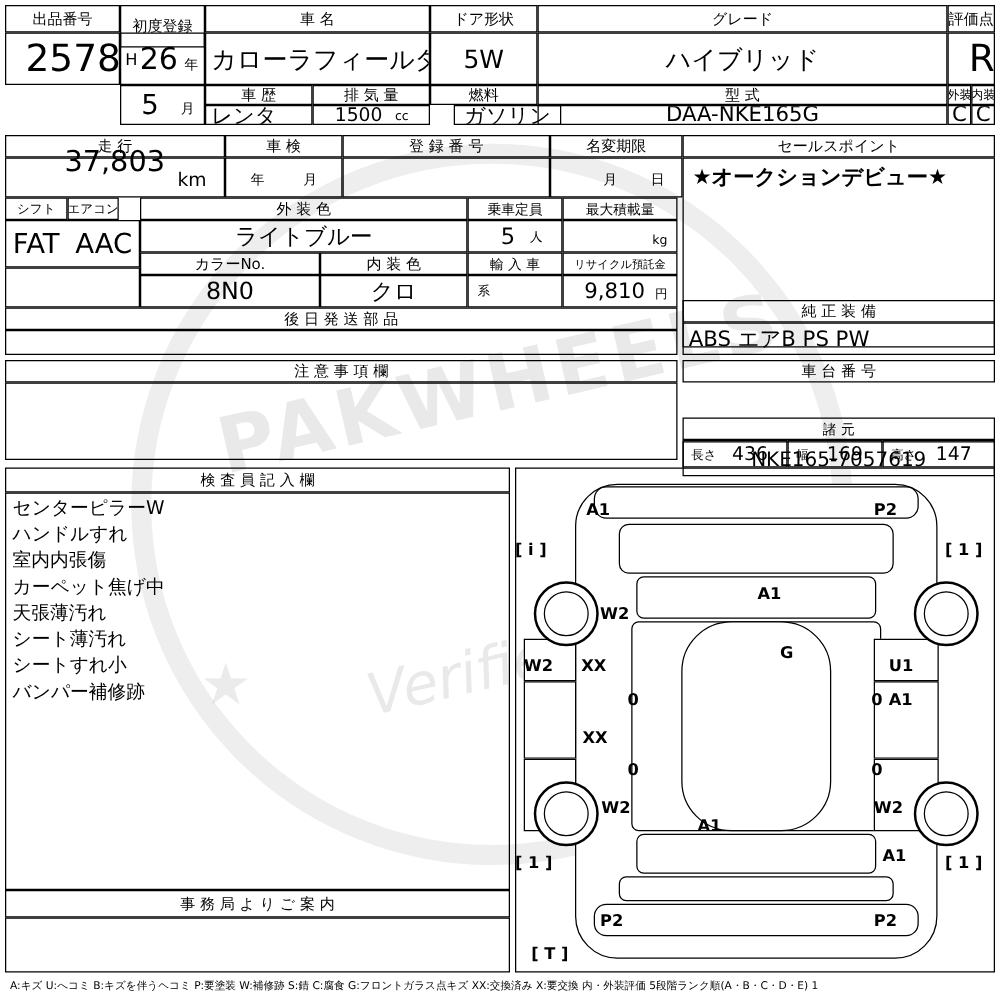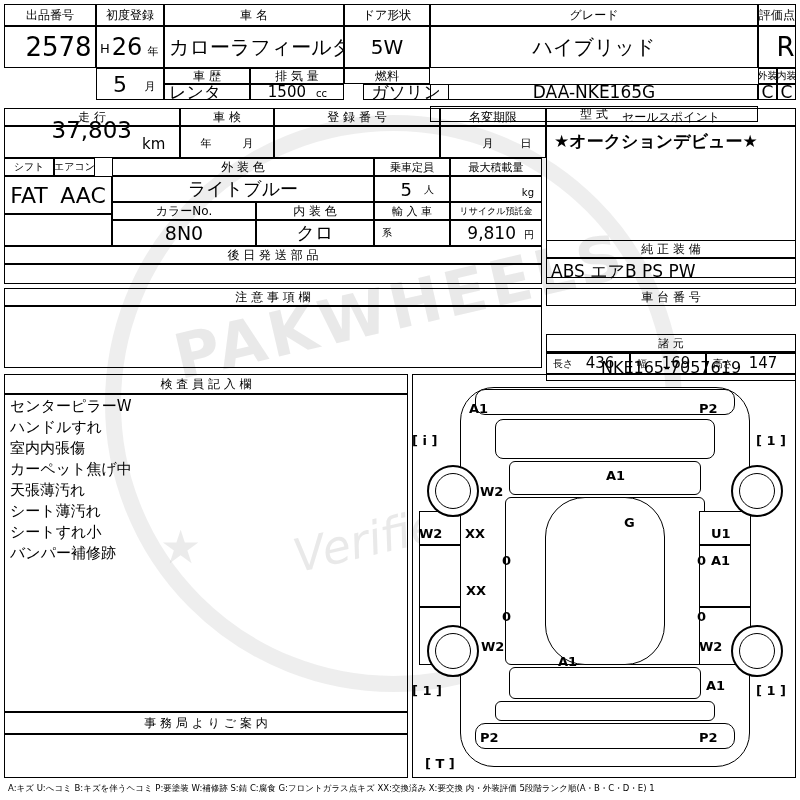--- a/index.html
+++ b/index.html
@@ -46,21 +46,21 @@
     color:rgba(120,120,120,0.15);
   }
   .layer{position:absolute;left:0;top:0;width:800px;height:800px;z-index:2;}
   .b{position:absolute;box-sizing:border-box;border:1px solid #000;}
   .cell{position:absolute;box-sizing:border-box;
     display:flex;align-items:center;justify-content:center;
     overflow:hidden;white-space:nowrap;}
   .hdr{font-size:12px;}
   .lbl{font-size:11px;}
   .val{font-size:20px;}
-  .big{font-size:26px;padding-left:17px;}
+  .big{font-size:30px;padding-left:17px;}
   .mid{font-size:17px;}
   .sm{font-size:10px;}
   .lft{justify-content:flex-start;padding-left:4px;}
   .rgt{justify-content:flex-end;padding-right:4px;}
   .noline{border:none;}
   .diagram{position:absolute;box-sizing:border-box;border:1px solid #000;}
   .dg{position:absolute;box-sizing:border-box;border:1px solid #000;background:#fff;}
   .dgt{position:absolute;font-size:13px;font-weight:bold;}
   .wheel{position:absolute;box-sizing:border-box;border:2px solid #000;border-radius:50%;background:#fff;}
   .wheel:after{content:"";position:absolute;left:6px;top:6px;right:6px;bottom:6px;border:1px solid #000;border-radius:50%;}
@@ -79,21 +79,21 @@
     <div class="pw">PAKWHEELS</div>
     <div class="star">★</div>
     <div class="vf">Verified</div>
   </div>
 
   <div class="layer">
 
     <div class="cell b hdr" style="left:4px;top:4px;width:92px;height:22px;">出品番号</div>
     <div class="cell b big" style="left:4px;top:26px;width:92px;height:42px;">2578</div>
 
-    <div class="cell b hdr" style="left:96px;top:4px;width:68px;height:22px;">初度登録</div>
+    <div class="cell b hdr" style="left:96px;top:4px;width:68px;height:34px;">初度登録</div>
     <div class="b" style="left:96px;top:26px;width:68px;height:42px;"></div>
     <div class="cell noline" style="left:98px;top:38px;width:14px;height:20px;font-size:13px;">H</div>
     <div class="cell noline" style="left:110px;top:30px;width:34px;height:34px;font-size:24px;">26</div>
     <div class="cell noline" style="left:144px;top:42px;width:18px;height:18px;font-size:11px;">年</div>
 
     <div class="cell b hdr" style="left:164px;top:4px;width:180px;height:22px;">車 名</div>
     <div class="cell b lft val" style="left:164px;top:26px;width:180px;height:42px;">カローラフィールダー</div>
 
     <div class="cell b hdr" style="left:344px;top:4px;width:86px;height:22px;">ドア形状</div>
     <div class="cell b val" style="left:344px;top:26px;width:86px;height:42px;">5W</div>
@@ -112,21 +112,21 @@
     <div class="cell b lft mid" style="left:164px;top:84px;width:86px;height:16px;">レンタ</div>
 
     <div class="cell b hdr" style="left:250px;top:68px;width:94px;height:16px;">排 気 量</div>
     <div class="b" style="left:250px;top:84px;width:94px;height:16px;"></div>
     <div class="cell noline rgt" style="left:252px;top:84px;width:58px;height:16px;font-size:15px;">1500</div>
     <div class="cell noline lft sm" style="left:312px;top:86px;width:28px;height:14px;">cc</div>
 
     <div class="cell b hdr" style="left:344px;top:68px;width:86px;height:16px;">燃料</div>
     <div class="cell b mid" style="left:344px;top:84px;width:86px;height:16px;margin-left:19px;">ガソリン</div>
 
-    <div class="cell b hdr" style="left:430px;top:68px;width:328px;height:16px;margin-top:38px;">型 式</div>
+    <div class="cell b hdr" style="left:430px;top:68px;width:328px;height:16px;">型 式</div>
     <div class="cell b mid" style="left:430px;top:84px;width:328px;height:16px;">DAA-NKE165G</div>
 
     <div class="cell b sm" style="left:758px;top:68px;width:19px;height:16px;">外装</div>
     <div class="cell b sm" style="left:777px;top:68px;width:19px;height:16px;">内装</div>
     <div class="cell b mid" style="left:758px;top:84px;width:19px;height:16px;">C</div>
     <div class="cell b mid" style="left:777px;top:84px;width:19px;height:16px;">C</div>
 
     <div class="cell b hdr" style="left:4px;top:108px;width:176px;height:18px;">走 行</div>
     <div class="b" style="left:4px;top:126px;width:176px;height:32px;"></div>
     <div class="cell noline rgt" style="left:6px;top:114px;width:130px;height:32px;font-size:23px;">37,803</div>

